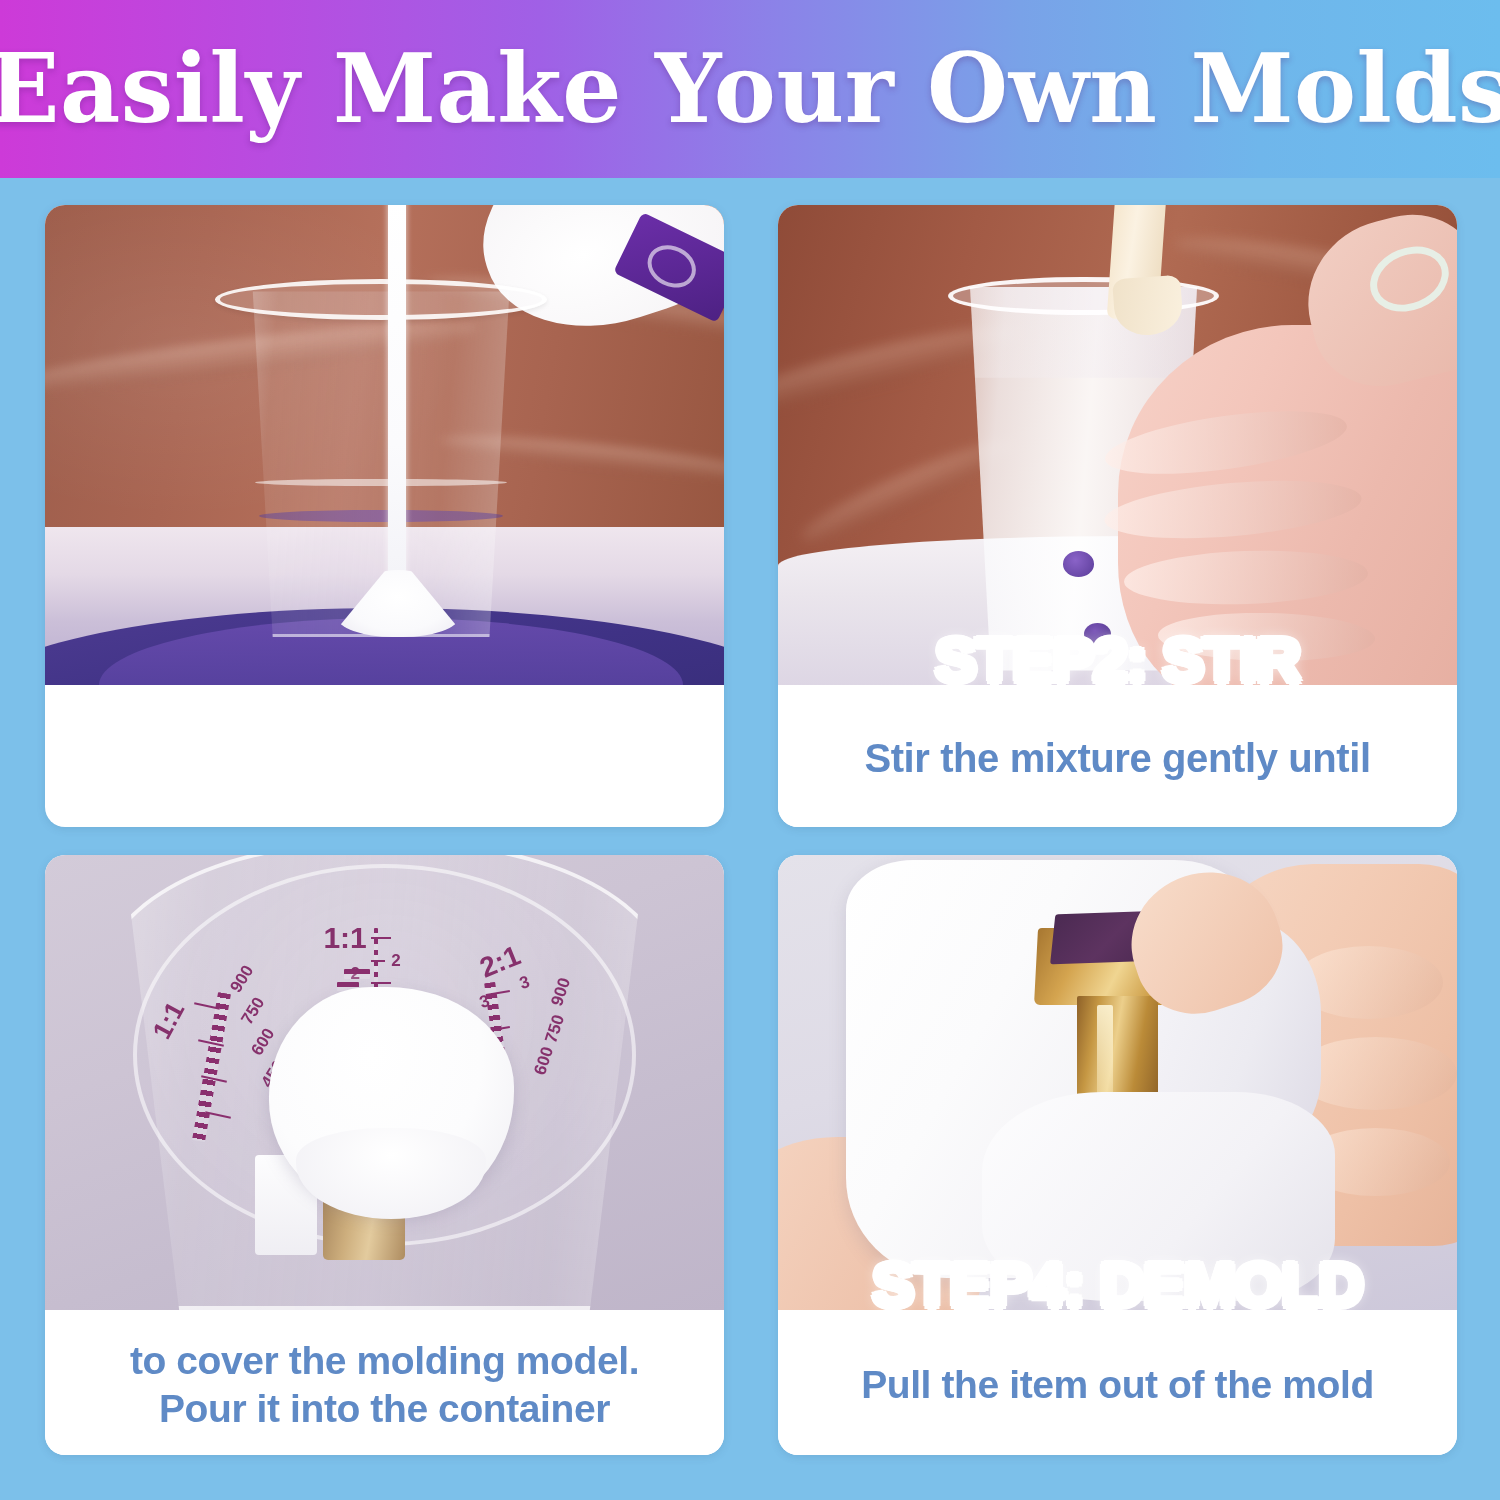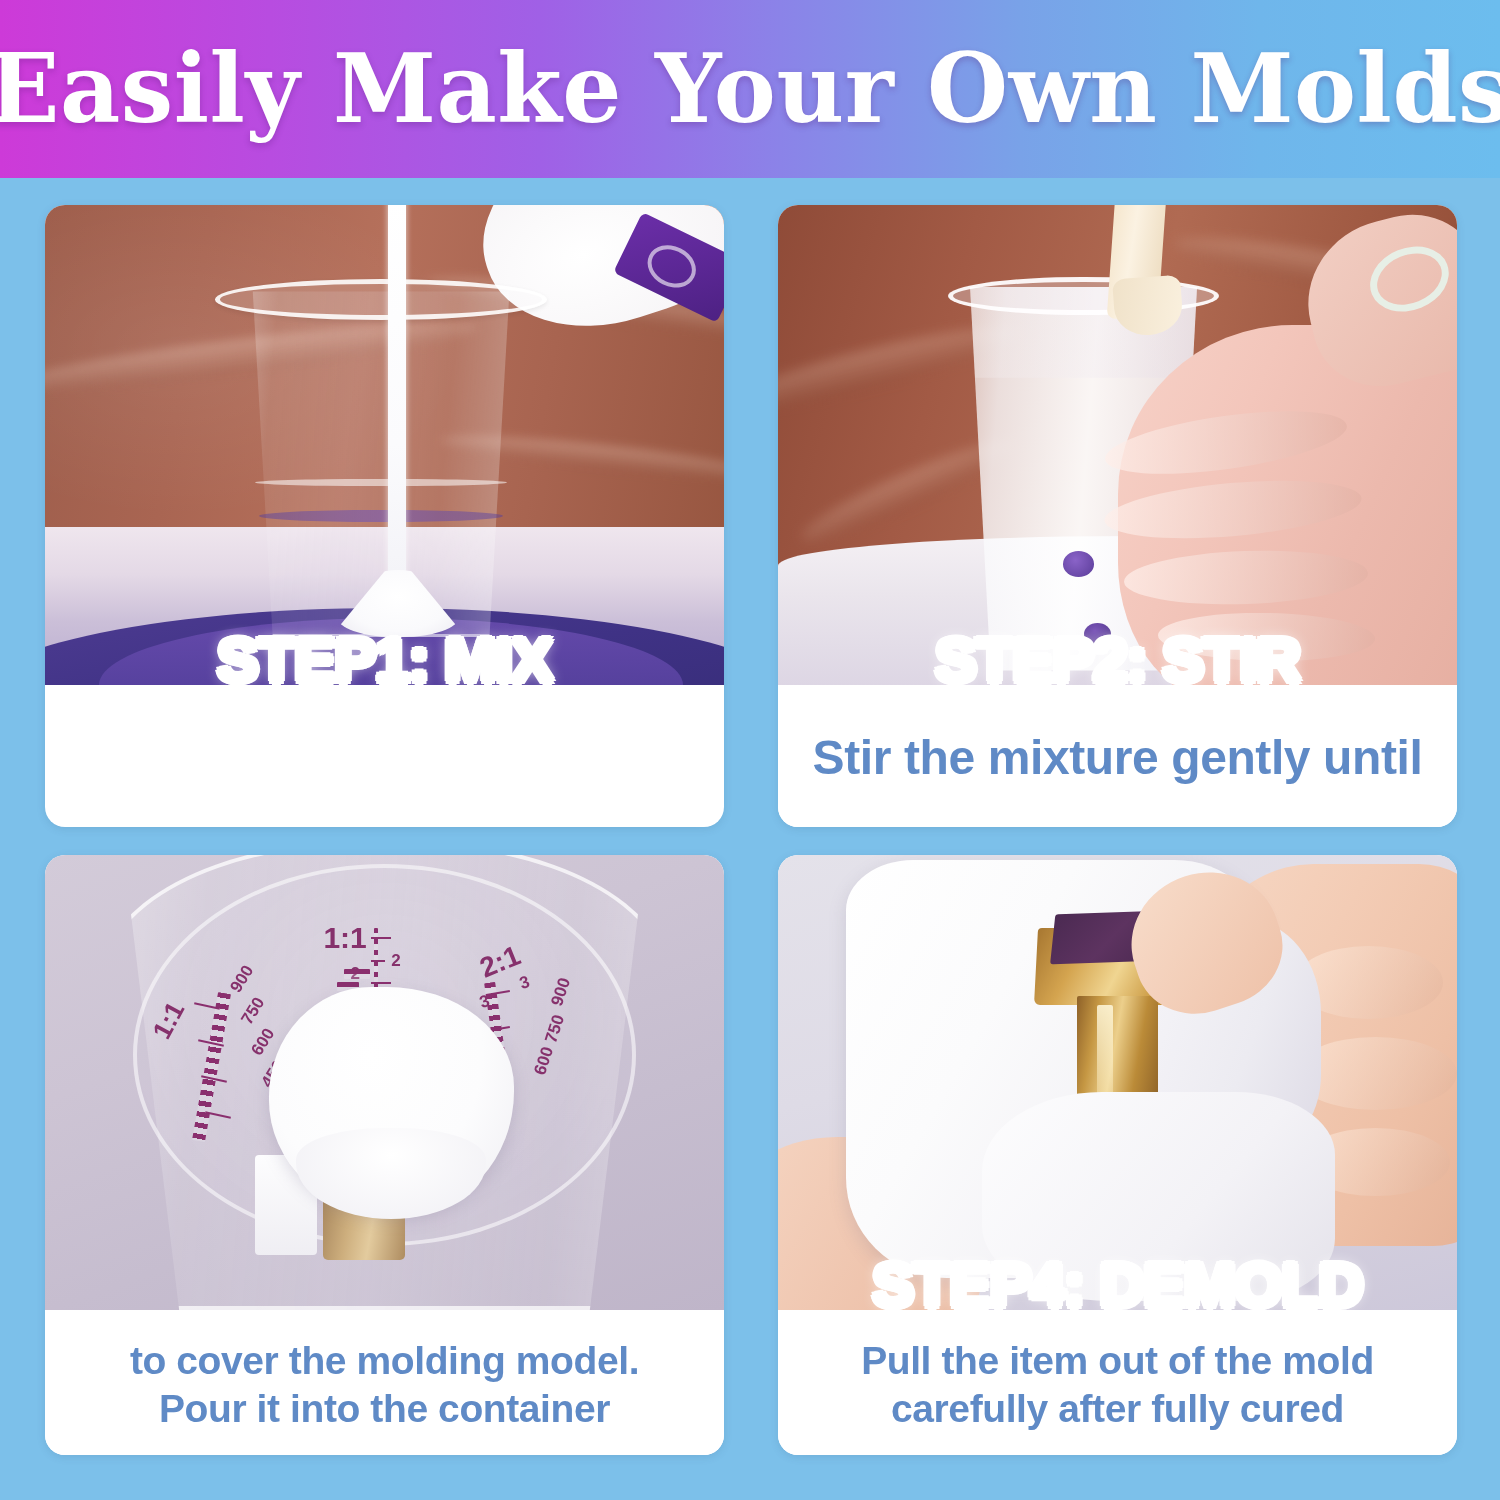--- a/index.html
+++ b/index.html
@@ -109,21 +109,21 @@
     background: #ffffff;
     display: flex;
     align-items: center;
     justify-content: center;
     padding: 10px 26px 18px;
   }
   .caption-text {
     text-align: center;
     color: #5f8ac6;
     font-weight: bold;
-    font-size: 48px;
+    font-size: 40px;
     line-height: 1.22;
     letter-spacing: -0.4px;
     transform: translateY(6px);
   }
   .card1 .caption-text, .card3 .caption-text, .card4 .caption-text { font-size: 39px; }
 
   
   .p1-bg {
     position: absolute; inset: 0;
     background:
@@ -525,23 +525,20 @@
       <div class="p1-mat"></div>
       <div class="p1-mat2"></div>
       <div class="p1-bottle"></div>
       <div class="p1-label"></div>
       <div class="p1-cup"></div>
       <div class="p1-rim"></div>
       <div class="p1-line"></div>
       <div class="p1-band"></div>
       <div class="p1-stream"></div>
       <div class="p1-pool"></div>
-      <div class="step-title">
-        <span class="g">STEP1: MIX</span>
-      </div>
     </div>
   </div>
 
   <div class="card card2">
     <div class="photo">
       <div class="p2-bg"></div>
       <div class="p2-fold" style="left:-8%;top:30%;width:44%;height:8%;transform:rotate(-14deg);"></div>
       <div class="p2-fold" style="left:2%;top:56%;width:34%;height:7%;transform:rotate(-24deg);"></div>
       <div class="p2-fold" style="left:58%;top:10%;width:46%;height:7%;transform:rotate(10deg);"></div>
       <div class="p2-table"></div>
@@ -639,18 +636,17 @@
       <div class="p4-gold-base"></div>
       <div class="p4-mold2"></div>
       <div class="p4-thumb"></div>
       <div class="step-title">
         <span class="g">STEP4: DEMOLD</span>
       </div>
     </div>
     <div class="caption">
       <div class="caption-text">
         <div>Pull the item out of the mold</div>
-        <div>carefully after fully cured</div>
       </div>
     </div>
   </div>
 
 </div>
 
 </body></html>

